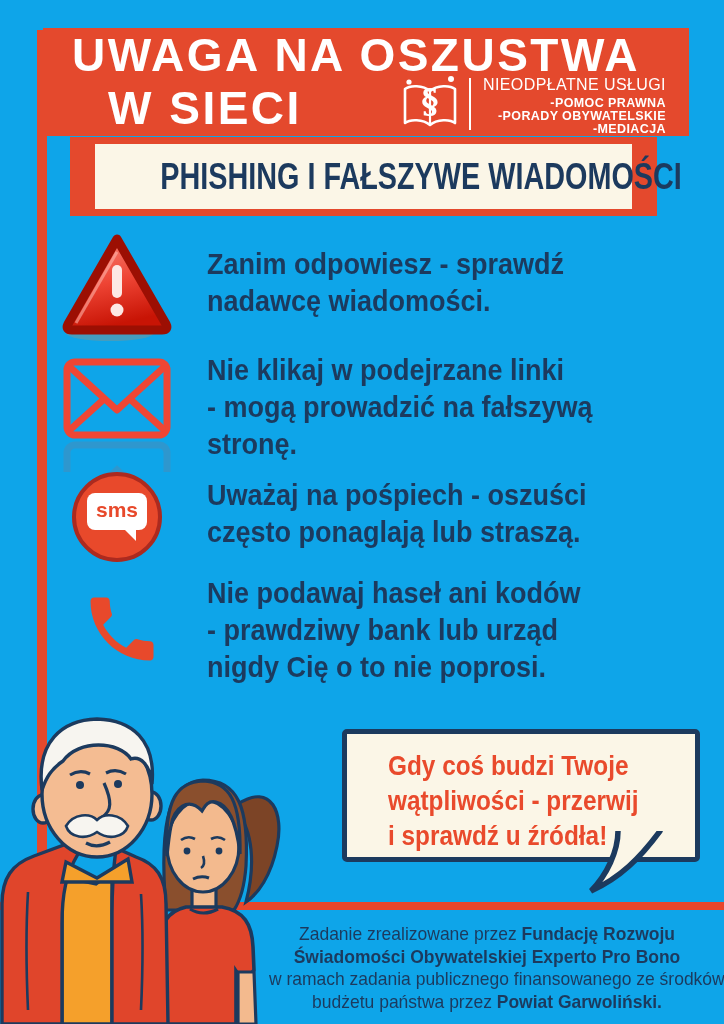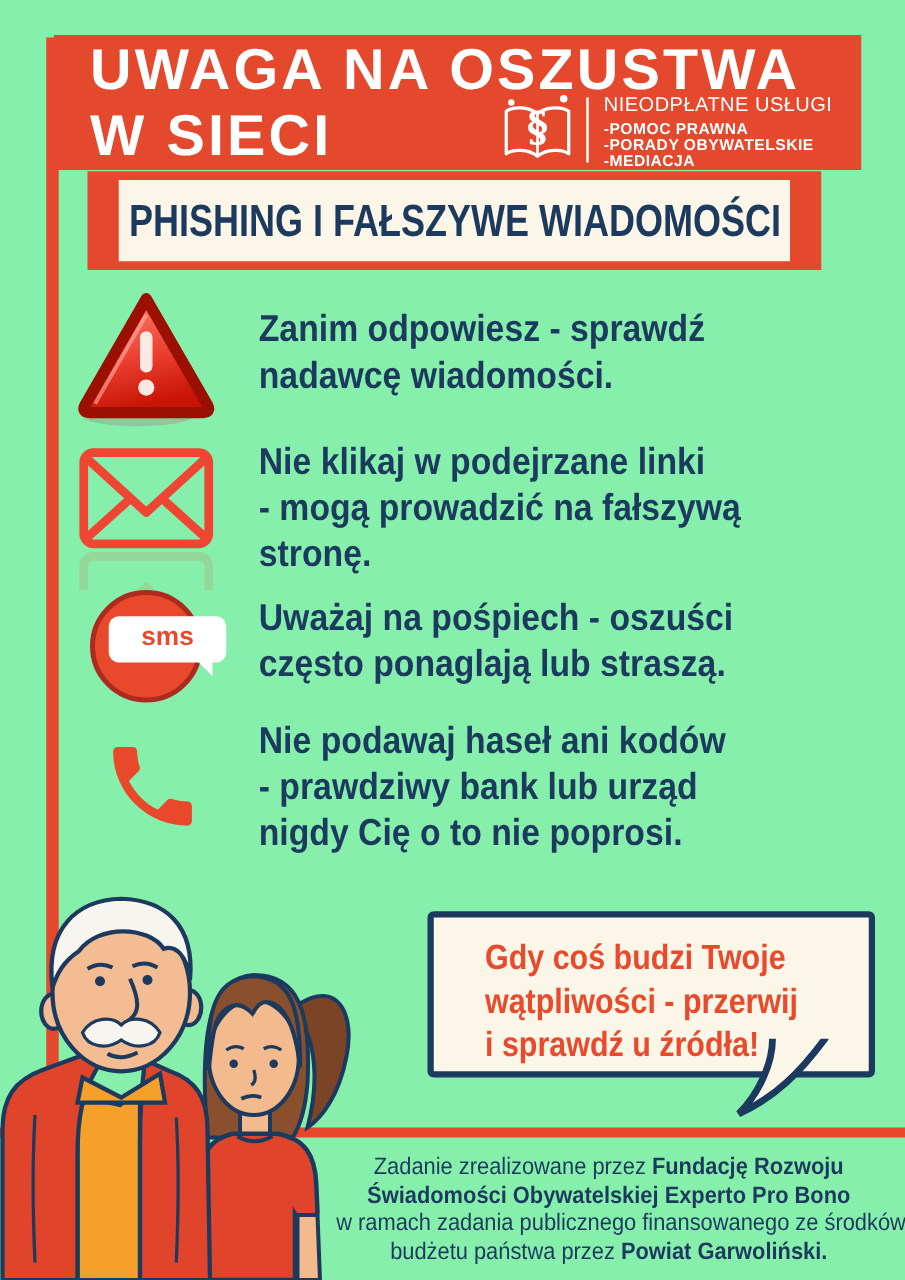--- a/index.html
+++ b/index.html
@@ -1,47 +1,47 @@
 <!DOCTYPE html>
 <html><head>
 <meta charset="utf-8">
 <style>
   html,body{margin:0;padding:0;background:#e8e4d8;}
-  .poster{position:relative;width:724px;height:1024px;background:#86efac;overflow:hidden;
+  .poster{position:relative;width:724px;height:1024px;background:#0ea5e9;overflow:hidden;
           font-family:"Liberation Sans", sans-serif;margin:0 auto;}
   
   .stripe{position:absolute;left:37px;top:30px;width:10px;height:874px;background:#E4492D;z-index:1;}
   .redline{position:absolute;left:0;top:902px;width:724px;height:8px;background:#E8462B;z-index:1;}
   
   .band{position:absolute;left:43px;top:28px;width:646px;height:108px;background:#E4492D;z-index:5;}
   .title{position:absolute;left:29px;color:#FFFFFF;font-weight:bold;font-size:46px;letter-spacing:2.5px;line-height:46px;white-space:nowrap;}
   .title.l1{top:4px;}
-  .title.l2{top:57px;}
+  .title.l2{top:57px;margin-left:36px;}
   .logo{position:absolute;left:356px;top:46px;width:286px;height:60px;}
   .logo-book{position:absolute;left:0;top:0;}
   .logo-symbol{position:absolute;left:14px;top:10px;width:34px;text-align:center;color:#FFFFFF;
                font-size:33px;font-weight:bold;line-height:36px;font-family:"DejaVu Serif", serif;}
   .logo-sep{position:absolute;left:70px;top:4px;width:2px;height:52px;background:#FFFFFF;}
   .logo-text{position:absolute;left:84px;top:2px;color:#FFFFFF;white-space:nowrap;}
   .logo-main{font-size:16px;font-weight:normal;letter-spacing:.4px;margin-bottom:3px;}
-  .logo-item{font-size:12.5px;font-weight:bold;letter-spacing:.4px;line-height:13px;}
+  .logo-item{font-size:12.5px;font-weight:bold;letter-spacing:.4px;line-height:13px;text-align:right;}
   
   .subbanner{position:absolute;left:70px;top:137px;width:587px;height:79px;background:#E4492D;z-index:4;}
   .subbanner-inner{position:absolute;left:25px;right:25px;top:7px;bottom:7px;background:#FBF6E7;
-                   display:flex;align-items:center;justify-content:center;}
+                   display:flex;align-items:center;}
   .subbanner-inner span{color:#1C3A5E;font-weight:bold;font-size:36px;white-space:nowrap;
                         transform:scaleX(.8);transform-origin:center;}
   
   .tip-icon{position:absolute;z-index:2;}
   .tip-text{position:absolute;left:207px;color:#1C3A5E;font-weight:bold;font-size:30px;line-height:37px;
             transform:scaleX(.9);transform-origin:left top;white-space:nowrap;z-index:2;}
   
   .sms-icon{position:absolute;left:72px;top:472px;width:82px;height:82px;border-radius:50%;
             background:#E8492B;border:4px solid #AC2A1F;z-index:2;}
-  .sms-bubble{position:absolute;left:11px;top:17px;width:60px;height:37px;background:#FFFFFF;border-radius:8px;padding-left:34px;}
+  .sms-bubble{position:absolute;left:11px;top:17px;width:60px;height:37px;background:#FFFFFF;border-radius:8px;}
   .sms-bubble::after{content:"";position:absolute;right:11px;bottom:-11px;width:0;height:0;
                      border-top:12px solid #FFFFFF;border-left:12px solid transparent;}
   .sms-label{position:absolute;left:0;top:5px;width:100%;text-align:center;color:#E8492B;
              font-weight:bold;font-size:21px;}
   
   .bubble{position:absolute;left:342px;top:705px;width:358px;height:133px;background:#FBF6E7;
           border:5px solid #1C3A5E;border-radius:5px;box-sizing:border-box;z-index:2;margin-top:24px;}
   .bubble-text{position:absolute;left:41px;top:14px;color:#E94A2C;font-weight:bold;font-size:28px;
                line-height:35px;white-space:nowrap;transform:scaleX(.87);transform-origin:left top;}
   .tail{position:absolute;left:585px;top:831px;z-index:3;}

